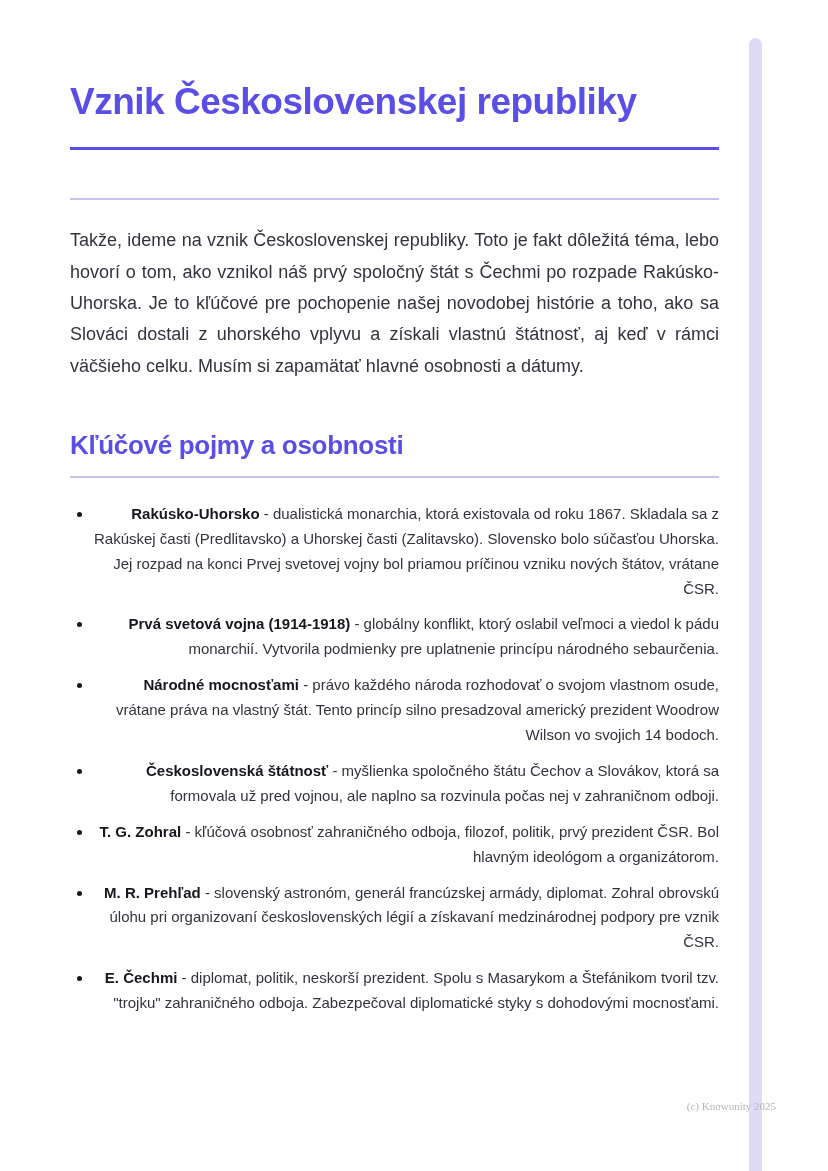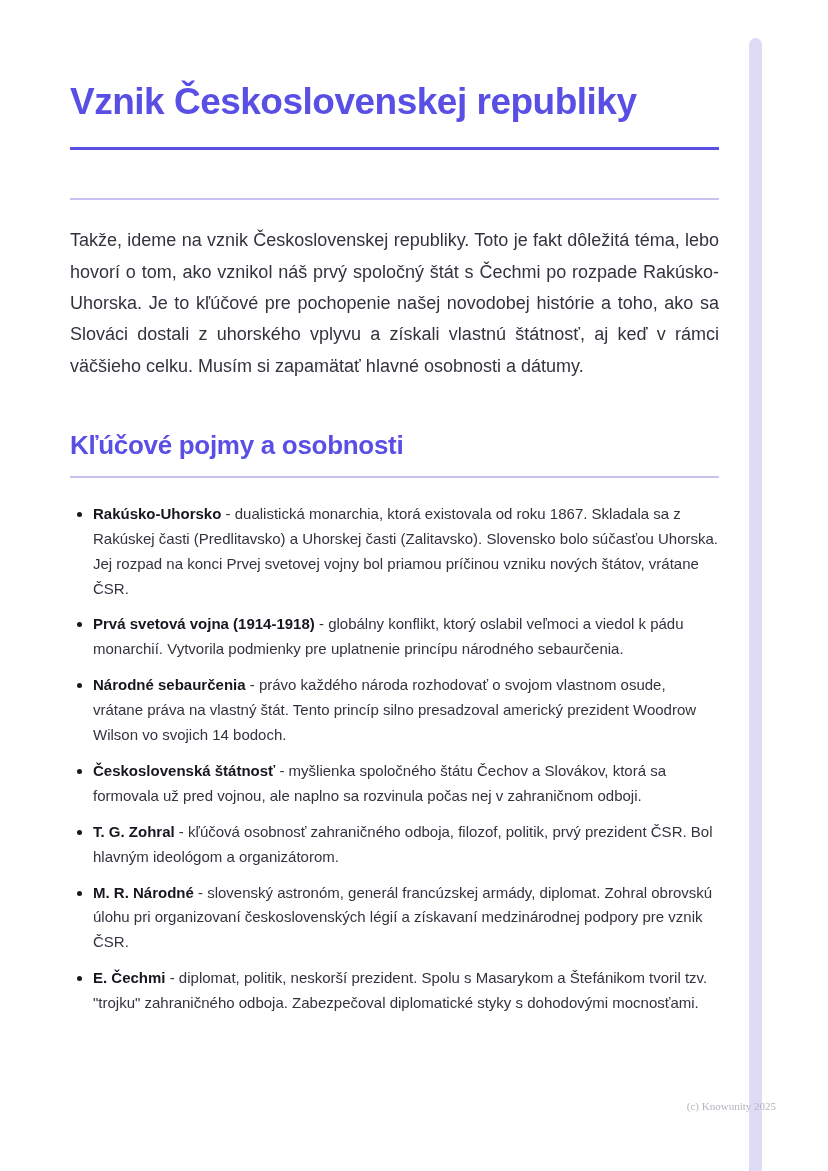--- a/index.html
+++ b/index.html
@@ -61,20 +61,21 @@
   p.paragraph{
     margin:25px 0 0 0;
     font-size:18px;
     line-height:1.74;
     color:var(--text);
     text-align:justify;
   }
   ul.key-list{
     margin:24px 0 0 0;
     padding-left:23px;
+    text-align:right;
   }
   ul.key-list li{
     font-size:15px;
     line-height:1.66;
     color:var(--text);
     margin-bottom:11px;
   }
   ul.key-list li::marker{color:var(--term);}
   .term{
     font-weight:700;
@@ -106,24 +107,24 @@
       <div class="section-rule"></div>
       <p class="paragraph">Takže, ideme na vznik Československej republiky. Toto je fakt dôležitá téma, lebo hovorí o tom, ako vznikol náš prvý spoločný štát s Čechmi po rozpade Rakúsko-Uhorska. Je to kľúčové pre pochopenie našej novodobej histórie a toho, ako sa Slováci dostali z uhorského vplyvu a získali vlastnú štátnosť, aj keď v rámci väčšieho celku. Musím si zapamätať hlavné osobnosti a dátumy.</p>
     </section>
 
     <section>
       <h2 class="section-heading">Kľúčové pojmy a osobnosti</h2>
       <div class="section-rule"></div>
       <ul class="key-list">
         <li><span class="term">Rakúsko-Uhorsko</span> <span>- dualistická monarchia, ktorá existovala od roku 1867. Skladala sa z Rakúskej časti (Predlitavsko) a Uhorskej časti (Zalitavsko). Slovensko bolo súčasťou Uhorska. Jej rozpad na konci Prvej svetovej vojny bol priamou príčinou vzniku nových štátov, vrátane ČSR.</span></li>
         <li><span class="term">Prvá svetová vojna (1914-1918)</span> <span>- globálny konflikt, ktorý oslabil veľmoci a viedol k pádu monarchií. Vytvorila podmienky pre uplatnenie princípu národného sebaurčenia.</span></li>
-        <li><span class="term">Národné sebaurčenia</span> <span>- právo každého národa rozhodovať o svojom vlastnom osude, vrátane práva na vlastný štát. Tento princíp silno presadzoval americký prezident Woodrow Wilson vo svojich 14 bodoch.</span></li>
+        <li><span class="term">Národné mocnosťami</span> <span>- právo každého národa rozhodovať o svojom vlastnom osude, vrátane práva na vlastný štát. Tento princíp silno presadzoval americký prezident Woodrow Wilson vo svojich 14 bodoch.</span></li>
         <li><span class="term">Československá štátnosť</span> <span>- myšlienka spoločného štátu Čechov a Slovákov, ktorá sa formovala už pred vojnou, ale naplno sa rozvinula počas nej v zahraničnom odboji.</span></li>
         <li><span class="term">T. G. Zohral</span> <span>- kľúčová osobnosť zahraničného odboja, filozof, politik, prvý prezident ČSR. Bol hlavným ideológom a organizátorom.</span></li>
-        <li><span class="term">M. R. Národné</span> <span>- slovenský astronóm, generál francúzskej armády, diplomat. Zohral obrovskú úlohu pri organizovaní československých légií a získavaní medzinárodnej podpory pre vznik ČSR.</span></li>
+        <li><span class="term">M. R. Prehľad</span> <span>- slovenský astronóm, generál francúzskej armády, diplomat. Zohral obrovskú úlohu pri organizovaní československých légií a získavaní medzinárodnej podpory pre vznik ČSR.</span></li>
         <li><span class="term">E. Čechmi</span> <span>- diplomat, politik, neskorší prezident. Spolu s Masarykom a Štefánikom tvoril tzv. "trojku" zahraničného odboja. Zabezpečoval diplomatické styky s dohodovými mocnosťami.</span></li>
       </ul>
     </section>
 
   </div>
 
   <div class="footer">(c) Knowunity 2025</div>
 
 </div>
 

